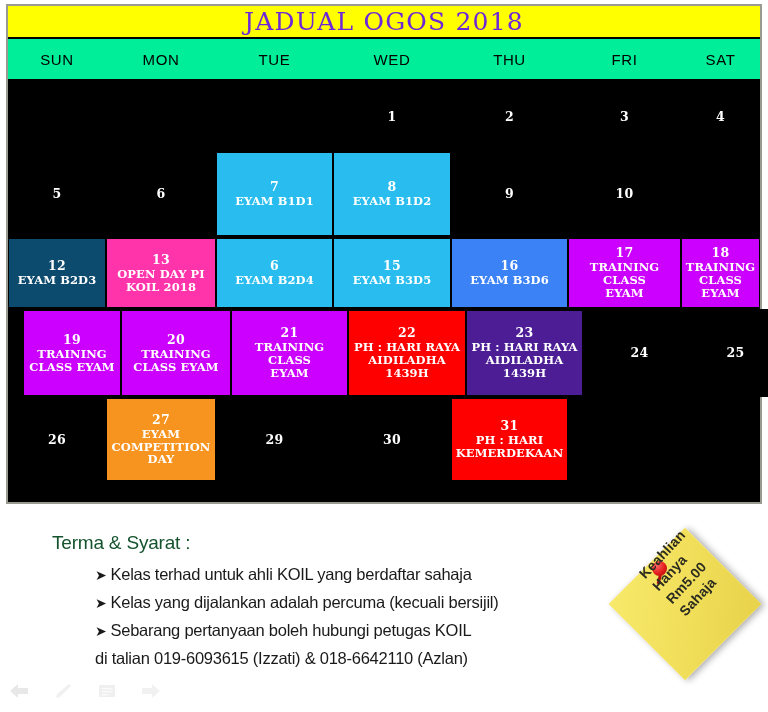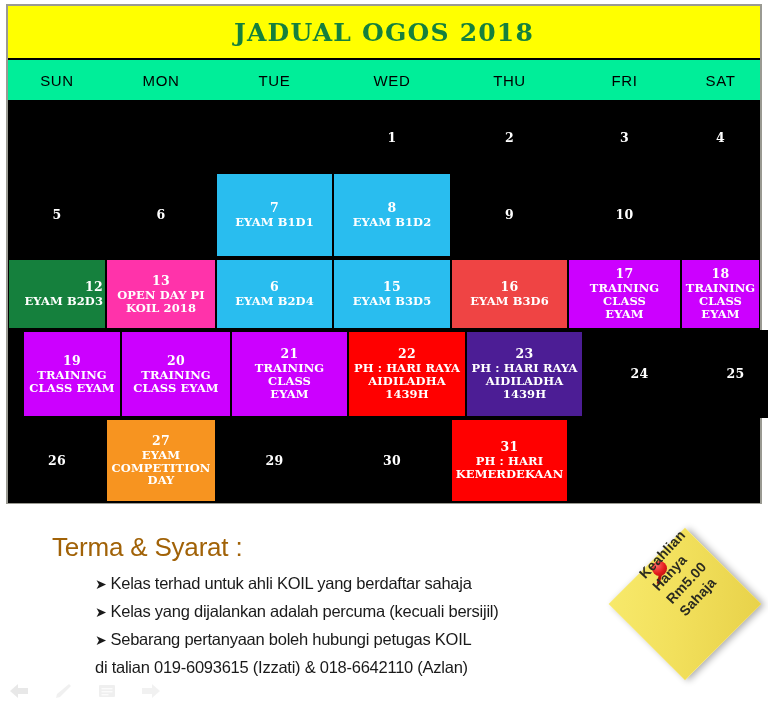--- a/index.html
+++ b/index.html
@@ -22,29 +22,29 @@
     top: 4px;
     width: 756px;
     height: 500px;
     border: 2px solid #9a9a92;
     box-sizing: border-box;
     background: #000000;
   }
 
   
   #calendar-title {
-    height: 54px;
+    height: 33px;
     background: #FFFF00;
     border-bottom: 2px solid #000000;
     display: flex;
     align-items: center;
     justify-content: center;
-    color: #15803d;
+    color: #6d28d9;
     font-family: "DejaVu Serif", serif;
-    font-weight: bold;
+    font-weight: normal;
     font-size: 25px;
     letter-spacing: 1.2px;
     box-sizing: border-box;
   }
 
   
   #weekday-header {
     display: grid;
     grid-template-columns: 98px 110px 117px 118px 117px 113px 79px;
     height: 40px;
@@ -115,22 +115,22 @@
   }
 
   
   #terms-block {
     position: absolute;
     left: 52px;
     top: 532px;
     width: 560px;
   }
   #terms-heading {
-    font-size: 26px;
-    color: #a16207;
+    font-size: 19px;
+    color: #14532d;
     font-family: "Liberation Sans", sans-serif;
     letter-spacing: -0.2px;
     margin-bottom: 10px;
   }
   .terms-item {
     font-size: 16.5px;
     color: #1a1a1a;
     margin: 0 0 7px 43px;
     letter-spacing: -0.25px;
     line-height: 1.28;
@@ -273,38 +273,38 @@
           <div class="dayevent">EYAM B1D2</div>
         </div>
         <div class="day-cell empty">
           <div class="daynum">9</div>
         </div>
         <div class="day-cell empty">
           <div class="daynum">10</div>
         </div>
       </div>
       <div class="week-row r3">
-        <div class="day-cell tinted" style="background: #15803d; align-items: flex-end;">
+        <div class="day-cell tinted" style="background: #0c4a6e;">
           <div class="daynum">12</div>
           <div class="dayevent">EYAM B2D3</div>
         </div>
         <div class="day-cell tinted" style="background: rgb(255, 51, 170);">
           <div class="daynum">13</div>
           <div class="dayevent">OPEN DAY PI
 KOIL 2018</div>
         </div>
         <div class="day-cell tinted" style="background: rgb(41, 189, 239);">
           <div class="daynum">6</div>
           <div class="dayevent">EYAM B2D4</div>
         </div>
         <div class="day-cell tinted" style="background: rgb(41, 189, 239);">
           <div class="daynum">15</div>
           <div class="dayevent">EYAM B3D5</div>
         </div>
-        <div class="day-cell tinted" style="background: #ef4444;">
+        <div class="day-cell tinted" style="background: #3b82f6;">
           <div class="daynum">16</div>
           <div class="dayevent">EYAM B3D6</div>
         </div>
         <div class="day-cell tinted" style="background: rgb(204, 0, 255);">
           <div class="daynum">17</div>
           <div class="dayevent">TRAINING CLASS
 EYAM</div>
         </div>
         <div class="day-cell tinted" style="background: rgb(204, 0, 255);">
           <div class="daynum">18</div>

